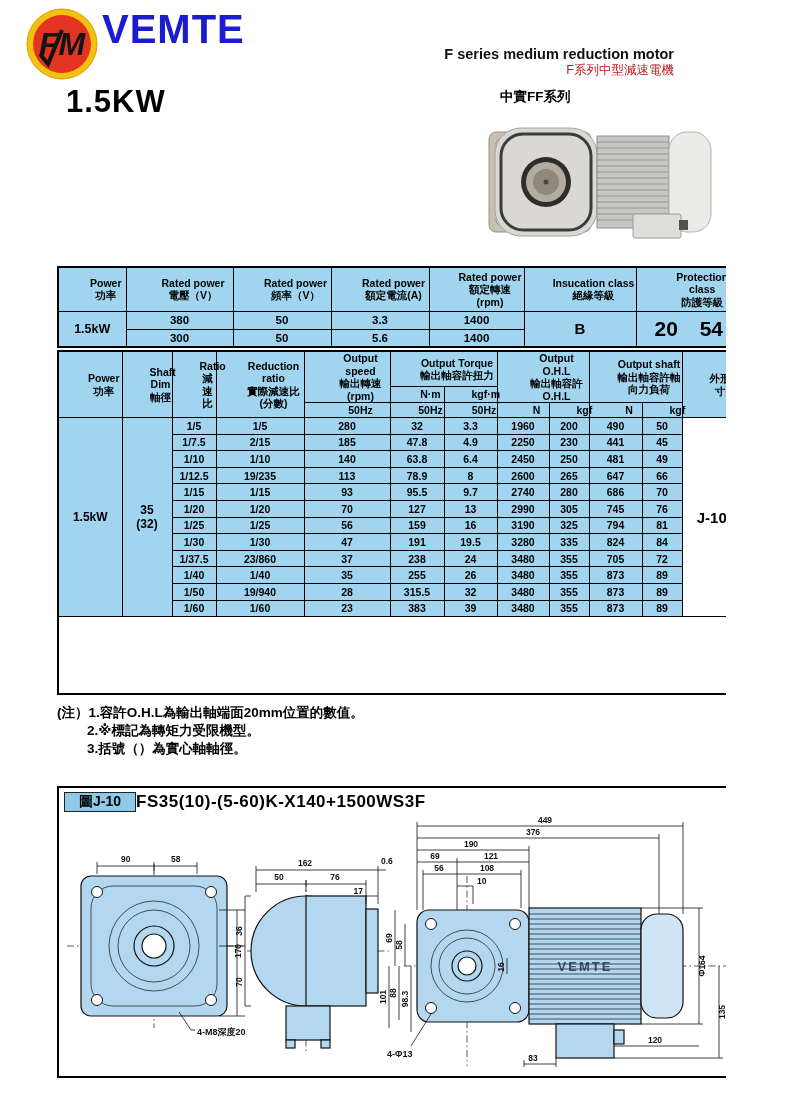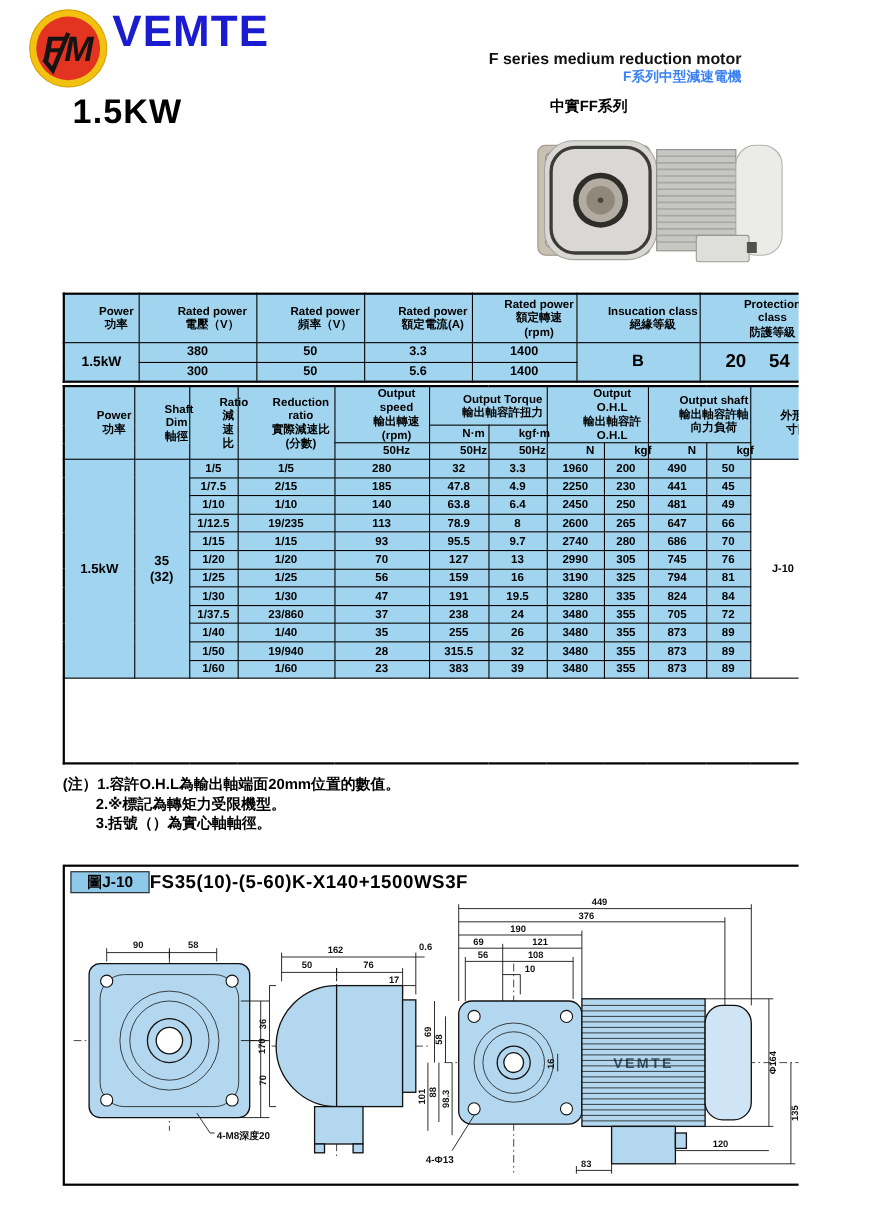--- a/index.html
+++ b/index.html
@@ -5,21 +5,21 @@
   html,body{margin:0;padding:0;background:#fff;}
   .page{position:relative;width:726px;height:1100px;background:#fff;overflow:hidden;
         font-family:"Liberation Sans","DejaVu Sans",sans-serif;color:#000;}
   
   .logo{position:absolute;left:26px;top:8px;width:72px;height:72px;}
   .brand{position:absolute;left:102px;top:8px;}
   .brand-name{font-size:40px;font-weight:bold;color:#1b1bd0;letter-spacing:1px;line-height:42px;}
   .brand-sub{font-size:24px;font-weight:bold;color:#1b1bd0;line-height:26px;}
   .titles{position:absolute;right:52px;top:46px;text-align:right;}
   .title-en{font-size:14.5px;color:#111;font-weight:bold;}
-  .title-zh{font-size:12.5px;font-weight:bold;color:#3b82f6;}
+  .title-zh{font-size:12.5px;font-weight:normal;color:#b91c1c;}
   .series{position:absolute;left:500px;top:88px;font-size:13.5px;font-weight:bold;}
   .power-title{position:absolute;left:66px;top:84px;font-size:31px;font-weight:bold;letter-spacing:1px;}
   .photo{position:absolute;left:487px;top:122px;width:228px;height:120px;}
   
   table{border-collapse:collapse;table-layout:fixed;}
   .spec{position:absolute;left:57px;width:684px;border:2px solid #000;}
   .t1{top:266px;}
   .t2{top:350px;}
   .spec th,.spec td{border:1px solid #000;background:#a0d4ef;text-align:center;
       vertical-align:middle;padding:0;white-space:pre-line;font-weight:bold;}
@@ -28,21 +28,21 @@
   .t1 thead tr{height:44px;}
   .t1 tbody tr{height:18px;}
   .t1 .power-cell{font-size:12.5px;}
   .prot{word-spacing:16px;}
   .t2 .h1{height:34px;}
   .t2 .h2{height:15px;font-size:10px;}
   .t2 .h3{height:15px;font-size:10px;}
   .t2 tbody tr{height:16.6px;}
   .t2 tbody td{font-size:10.5px;}
   .t2 td.power-cell,.t2 td.shaft-cell{font-size:12px;}
-  .t2 td.dimfig-cell{background:#fff;font-size:10px;}
+  .t2 td.dimfig-cell{background:#fff;font-size:15px;}
   .t2 td.blank-cell{background:#fff;height:76px;}
   
   .notes{position:absolute;left:57px;top:704px;font-size:13.5px;font-weight:bold;line-height:18px;}
   .notes .n2{margin-left:30px;}
   
   .drawing-box{position:absolute;left:57px;top:786px;width:680px;height:288px;border:2px solid #000;}
   .draw-title{position:absolute;left:5px;top:4px;height:20px;}
   .figtag{display:inline-block;background:#8fc9ea;border:1px solid #222;font-size:14px;
           font-weight:bold;padding:0 14px;vertical-align:middle;}
   .model{font-size:17px;font-weight:bold;letter-spacing:.5px;vertical-align:middle;}
@@ -129,21 +129,21 @@
       </tr>
     </thead>
     <tbody>
       <tr>
         <td class="power-cell" rowspan="2">1.5kW</td>
         <td>380</td>
         <td>50</td>
         <td>3.3</td>
         <td>1400</td>
         <td rowspan="2" style="font-size:15px;">B</td>
-        <td rowspan="2" class="prot" style="font-size:17px;">20 54</td>
+        <td rowspan="2" class="prot" style="font-size:21px;">20 54</td>
       </tr>
       <tr>
         <td>300</td>
         <td>50</td>
         <td>5.6</td>
         <td>1400</td>
       </tr>
     </tbody>
   </table>
 

